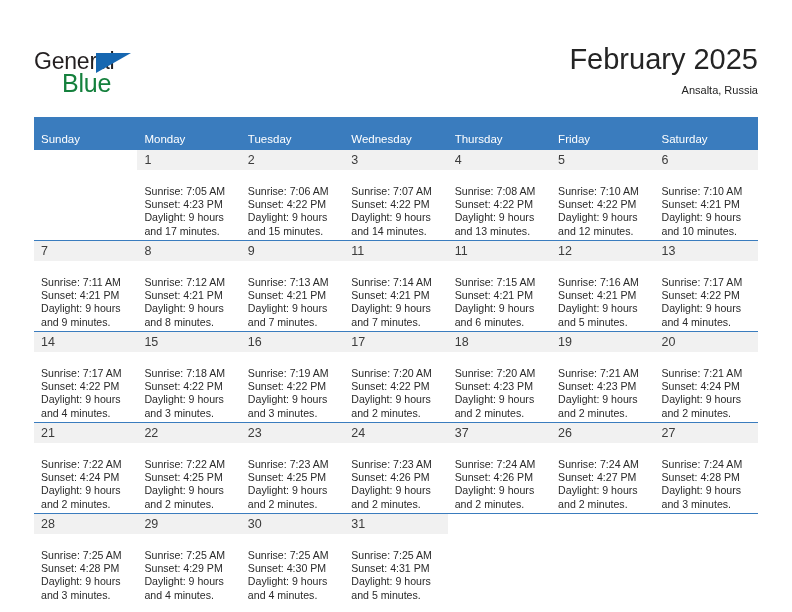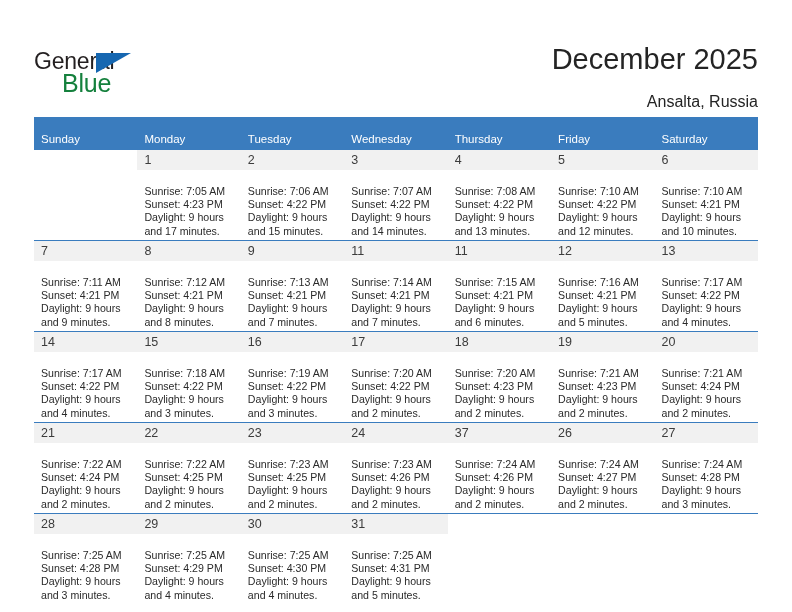--- a/index.html
+++ b/index.html
@@ -74,24 +74,24 @@
     top: 0;
     text-align: right;
   }
   .month-title {
     font-size: 29px;
     color: #242424;
     line-height: 34px;
     white-space: nowrap;
   }
   .location {
-    font-size: 16px;
+    font-size: 11px;
     color: #242424;
     line-height: 20px;
-    margin-top: 16px;
+    margin-top: 4px;
     white-space: nowrap;
   }
 
   
   .calendar {
     position: absolute;
     left: 34px;
     top: 105px;
     width: 724px;
     border-collapse: collapse;
@@ -150,21 +150,21 @@
 
   <div class="header">
 
     <div class="logo">
       <span class="logo-general">General</span>
       <span class="logo-triangle"></span>
       <span class="logo-blue">Blue</span>
     </div>
 
     <div class="title-block">
-      <div class="month-title">December 2025</div>
+      <div class="month-title">February 2025</div>
       <div class="location">Ansalta, Russia</div>
     </div>
 
   </div>
 
   <table class="calendar">
     <colgroup>
       <col>
         <col>
         <col>

